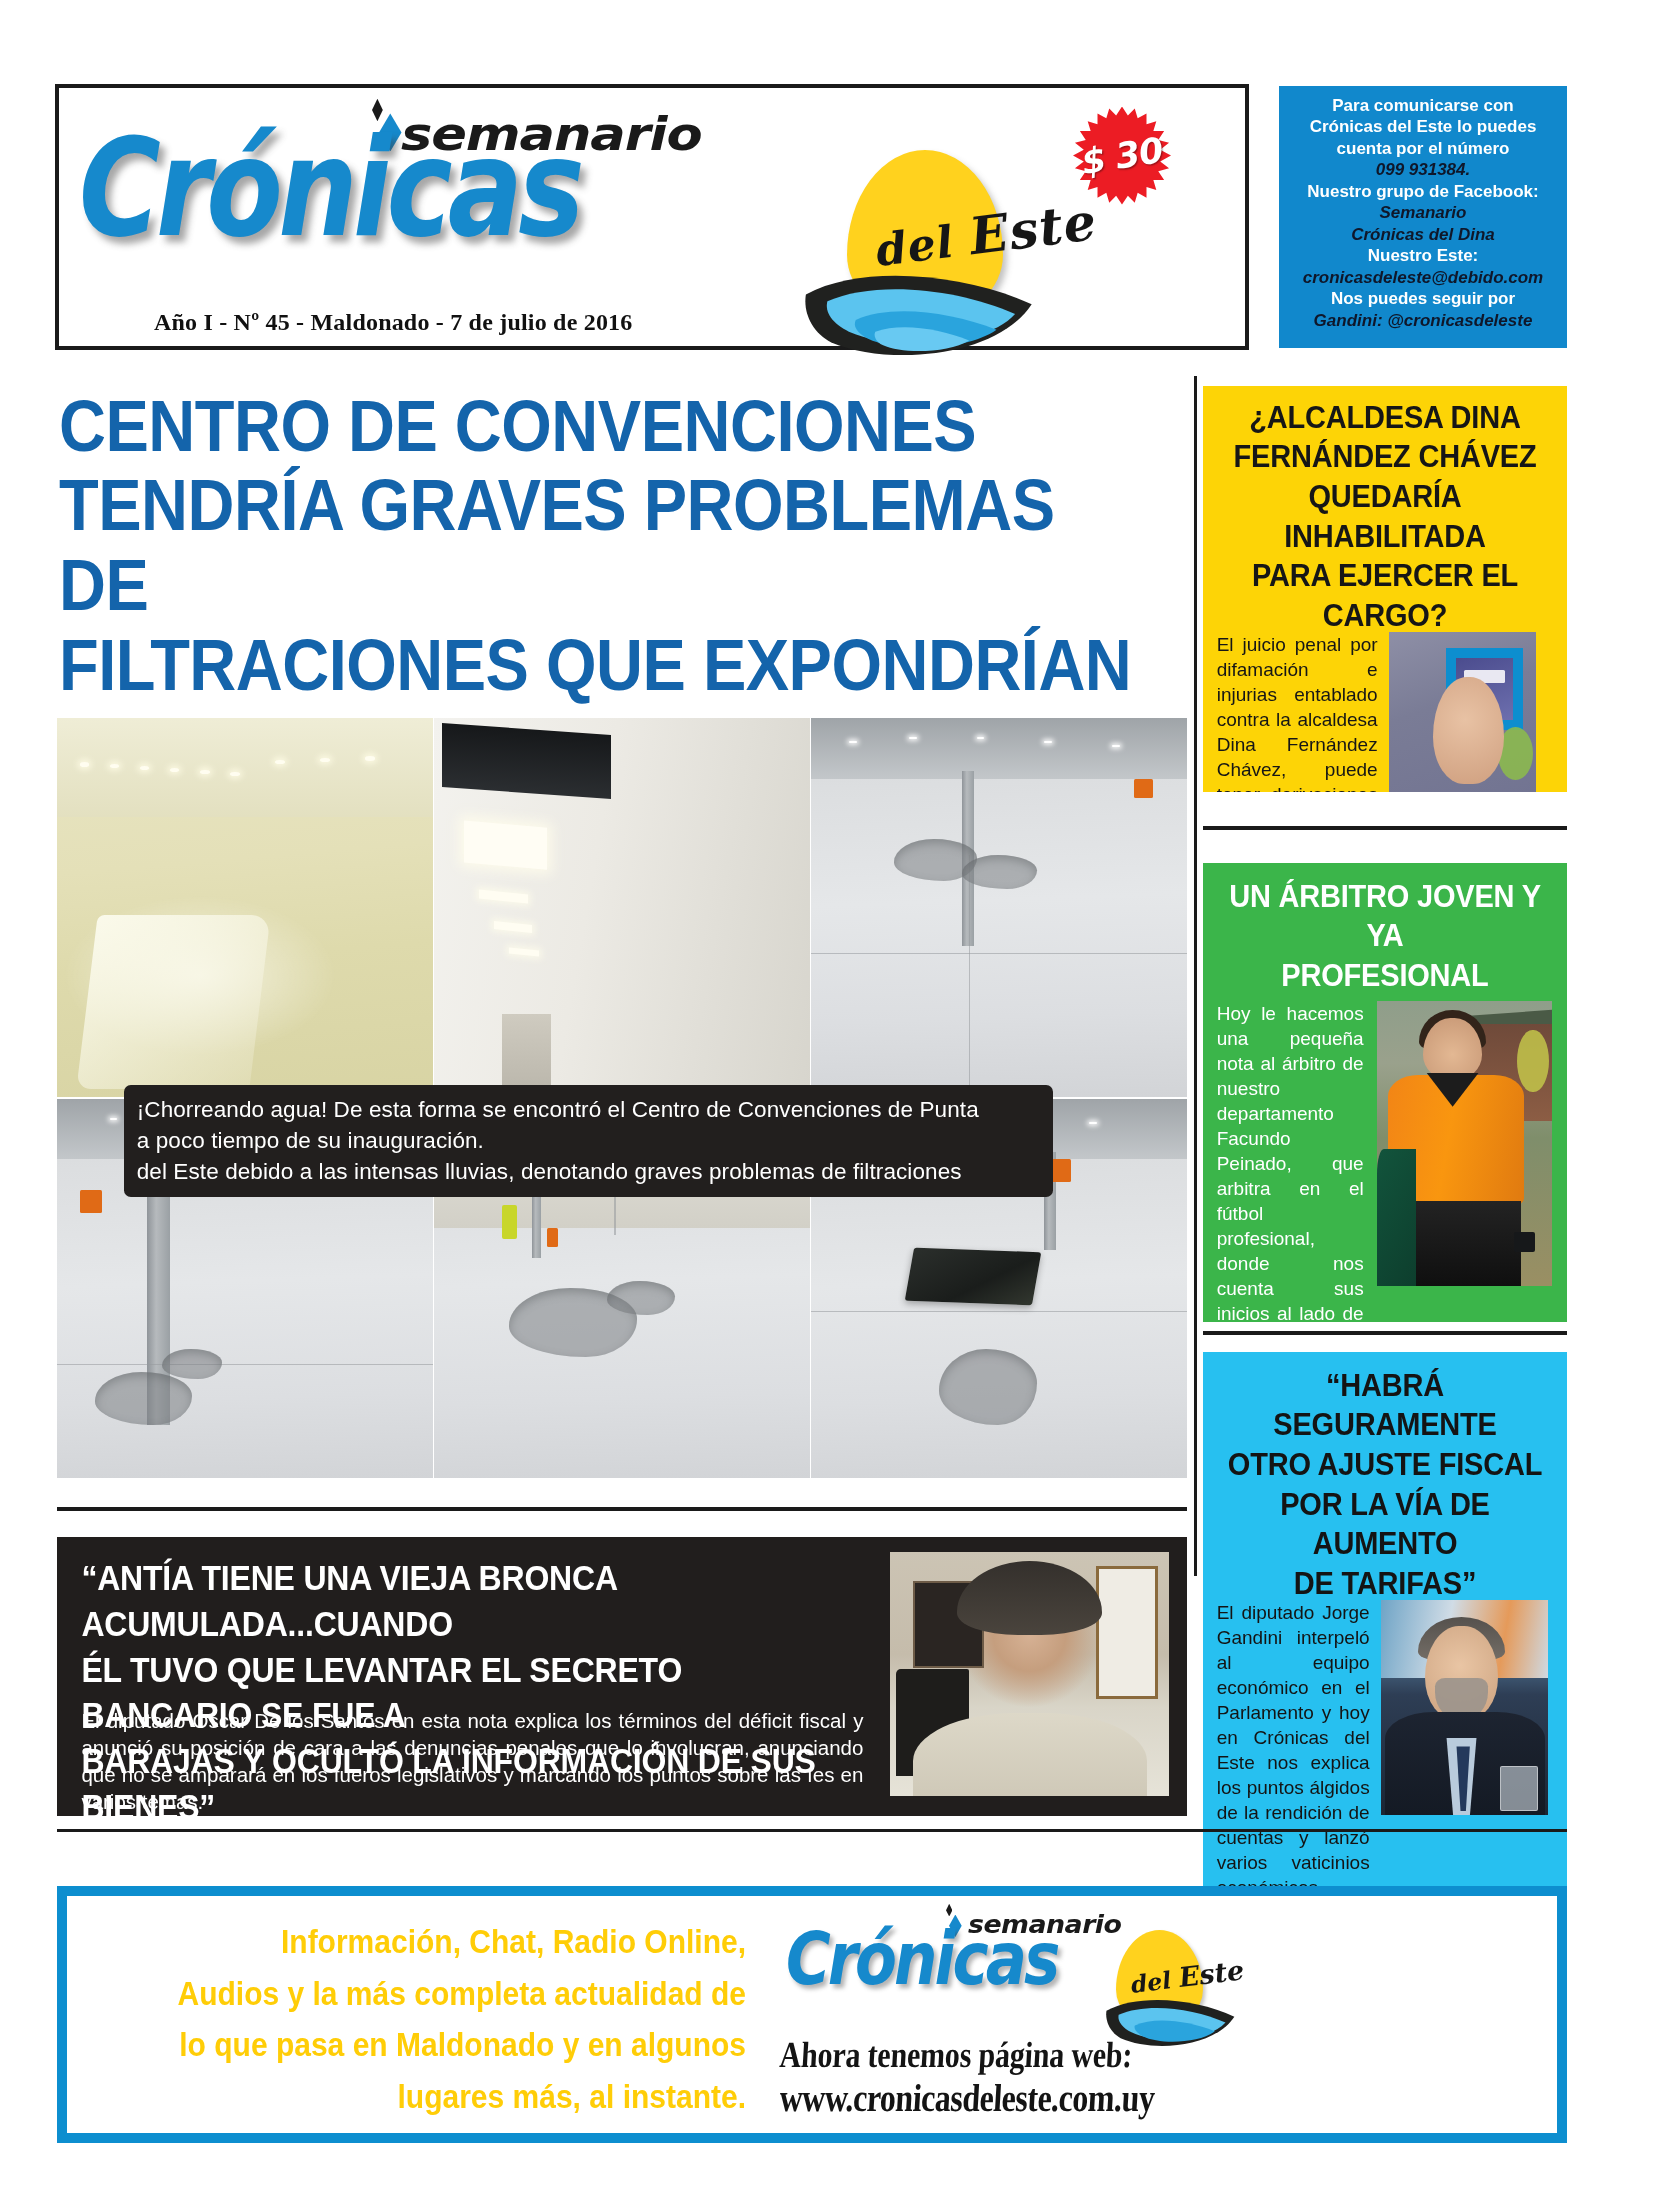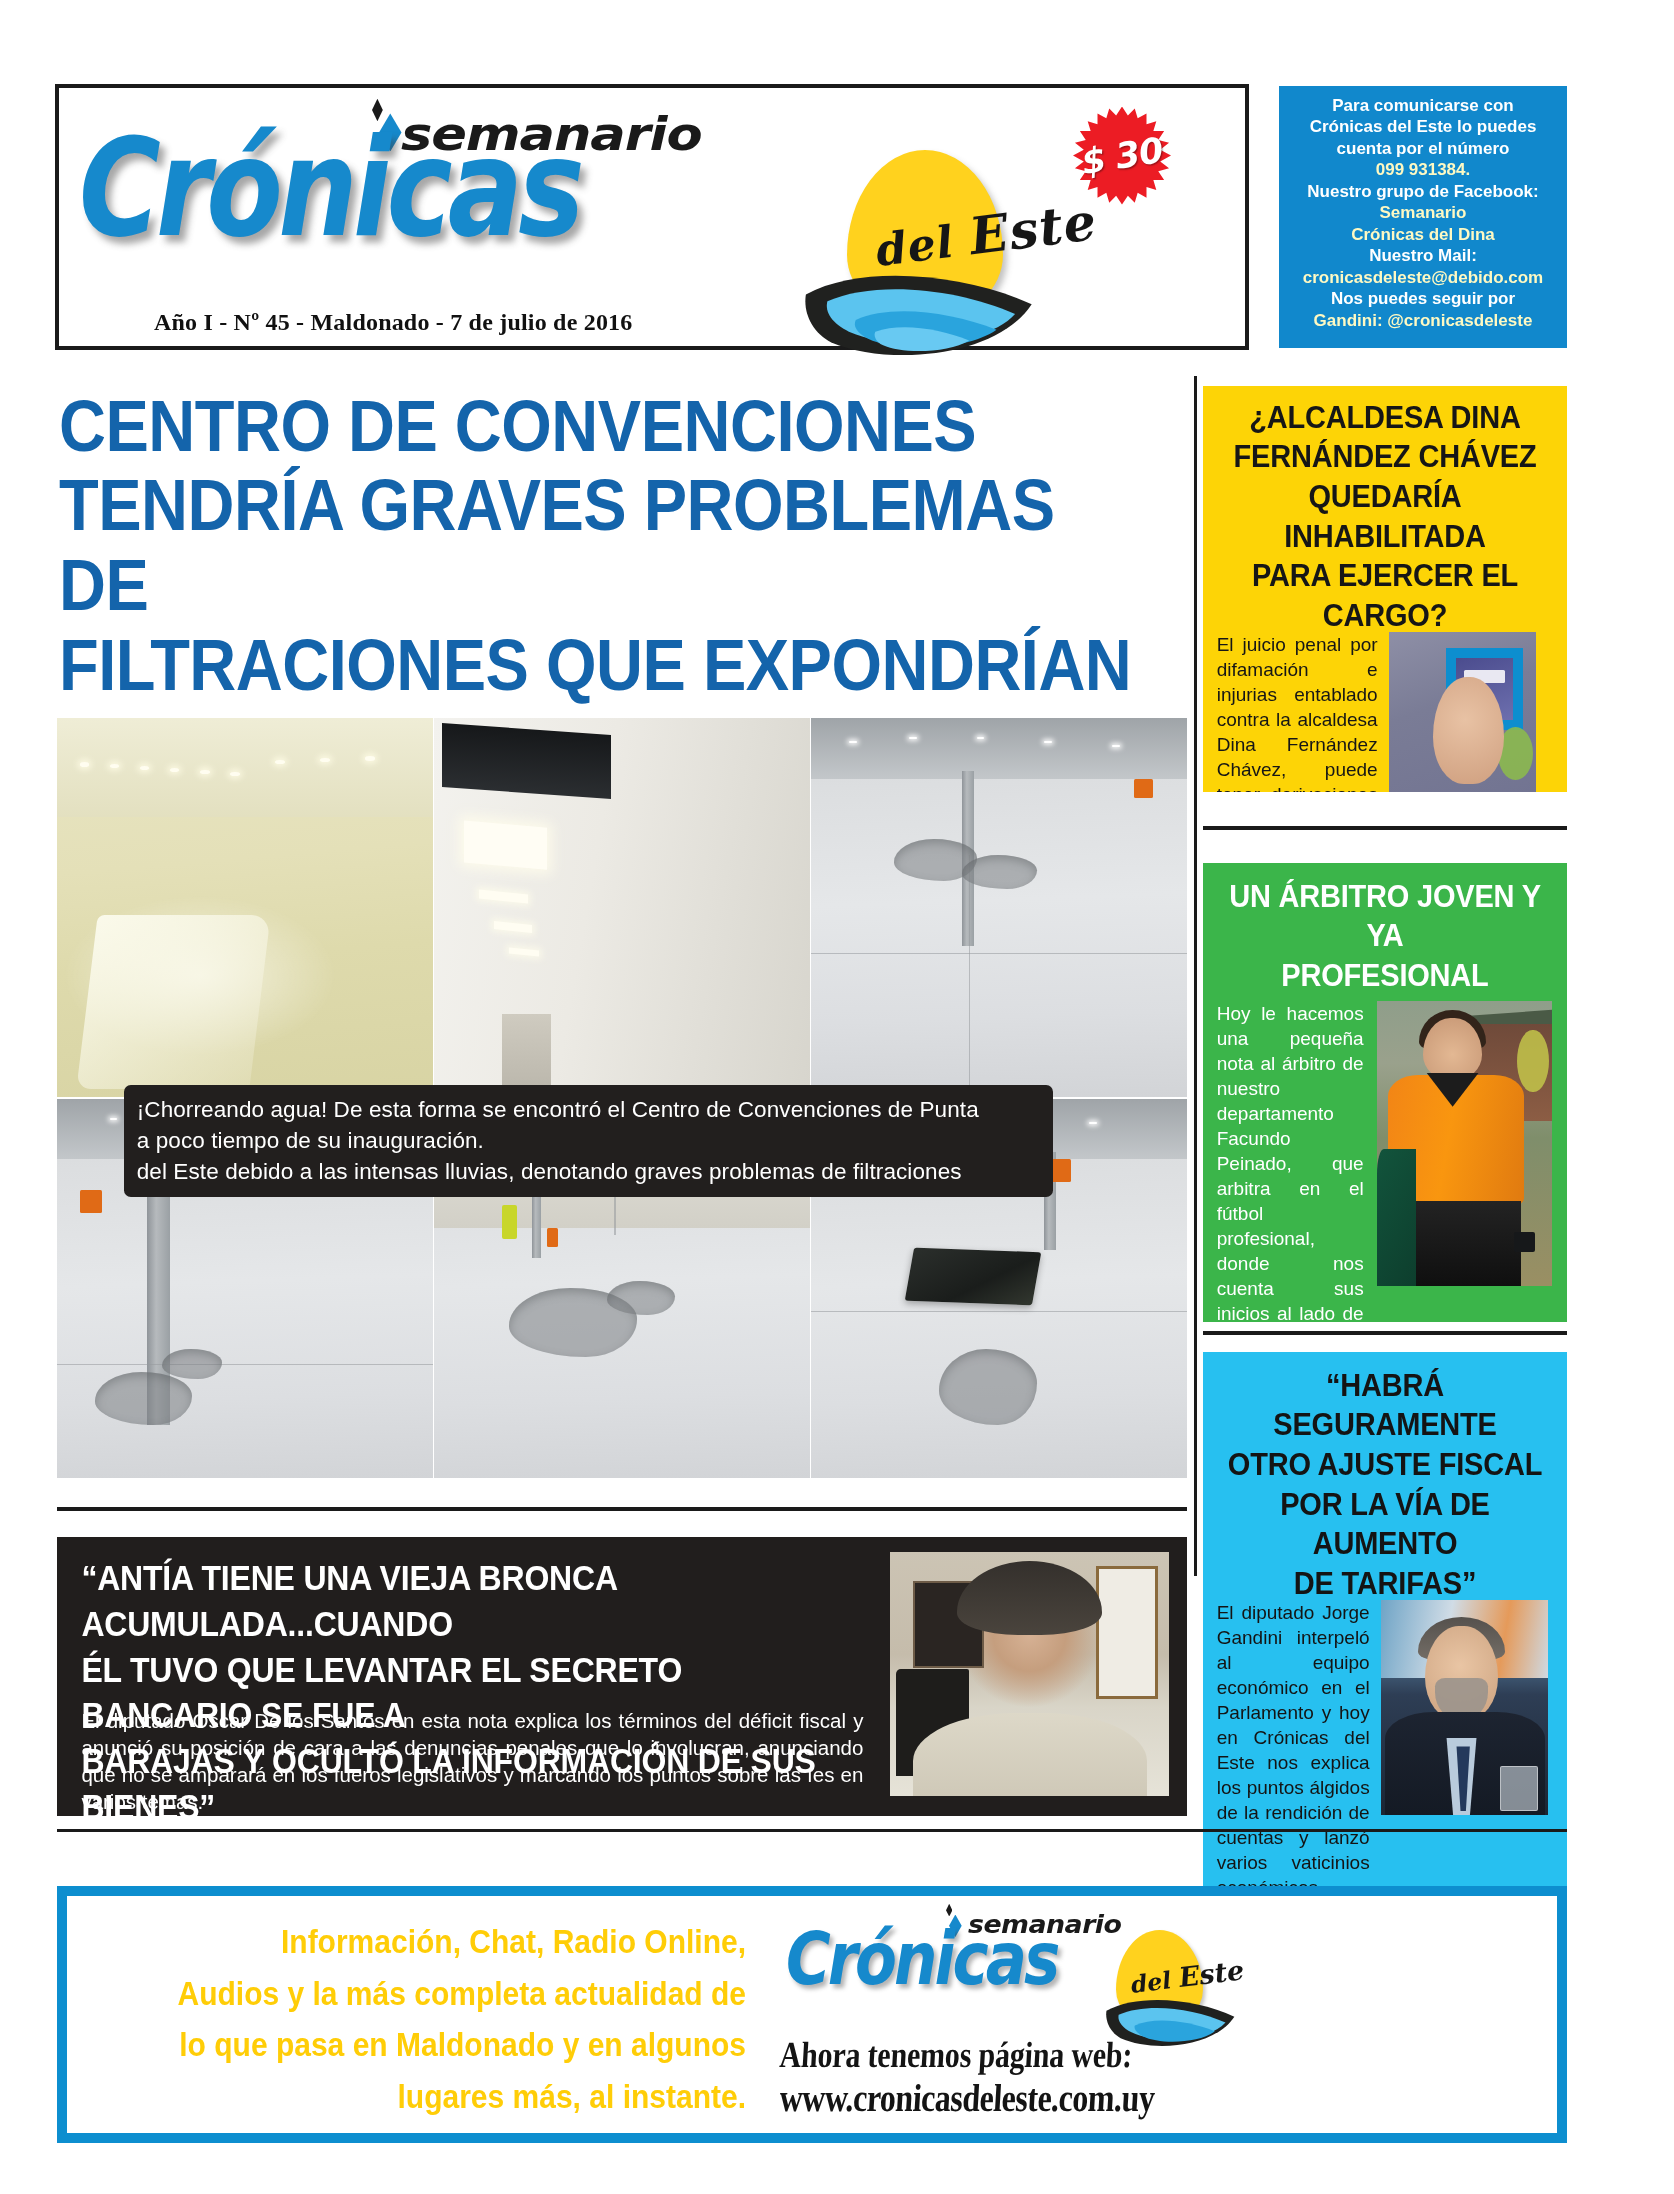--- a/index.html
+++ b/index.html
@@ -91,21 +91,21 @@
 
   
   .contact{
     position:absolute;left:1279px;top:86px;width:288px;height:262px;
     background:#1188cc;color:#fff;
     padding:8.8px 5.9px 0 5.9px;box-sizing:border-box;
     text-align:center;
     font-family:"Liberation Sans",sans-serif;font-weight:bold;
     font-size:17px;line-height:21.5px;
   }
-  .contact .hl{color:#fef9c3;}
+  .contact .hl{color:#0f172a;font-style:italic;}
 
   
   .headline{
     position:absolute;left:59px;top:386px;width:1080px;
     font-family:"Liberation Sans",sans-serif;font-weight:bold;
     font-size:65px;line-height:71px;color:#1464ab;
     letter-spacing:-0.5px;
     transform:scaleY(1.12);transform-origin:left top;
   }
 
@@ -383,21 +383,21 @@
   </div>
 
   <div class="contact">
     <div>Para comunicarse con</div>
     <div>Crónicas del Este lo puedes</div>
     <div>cuenta por el número</div>
     <div class="hl">099 931384.</div>
     <div>Nuestro grupo de Facebook:</div>
     <div class="hl">Semanario</div>
     <div class="hl">Crónicas del Dina</div>
-    <div>Nuestro Mail:</div>
+    <div>Nuestro Este:</div>
     <div class="hl">cronicasdeleste@debido.com</div>
     <div>Nos puedes seguir por</div>
     <div class="hl">Gandini: @cronicasdeleste</div>
   </div>
 
   <div class="headline">
     <div>CENTRO DE CONVENCIONES</div>
     <div>TENDRÍA GRAVES PROBLEMAS DE</div>
     <div>FILTRACIONES QUE EXPONDRÍAN</div>
     <div>PROBLEMAS CONSTRUCTIVOS</div>

